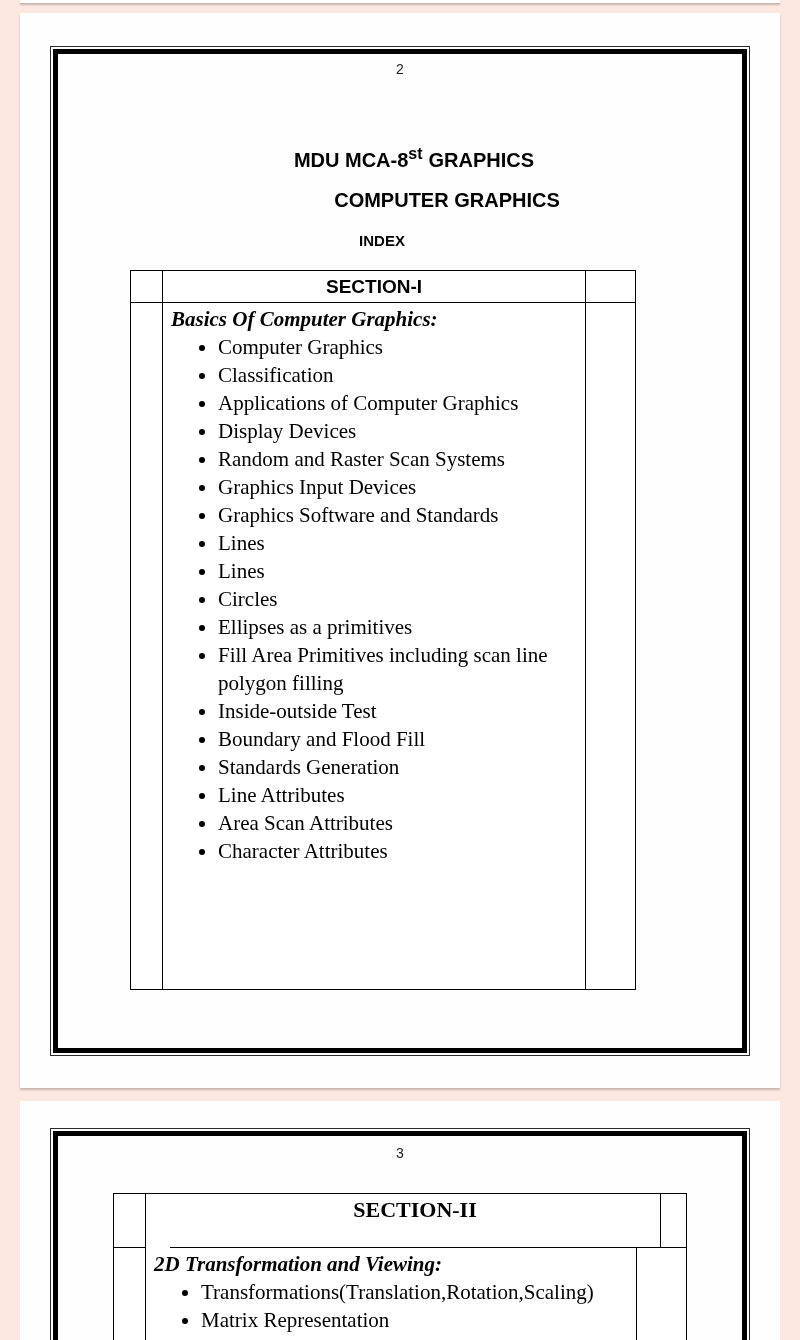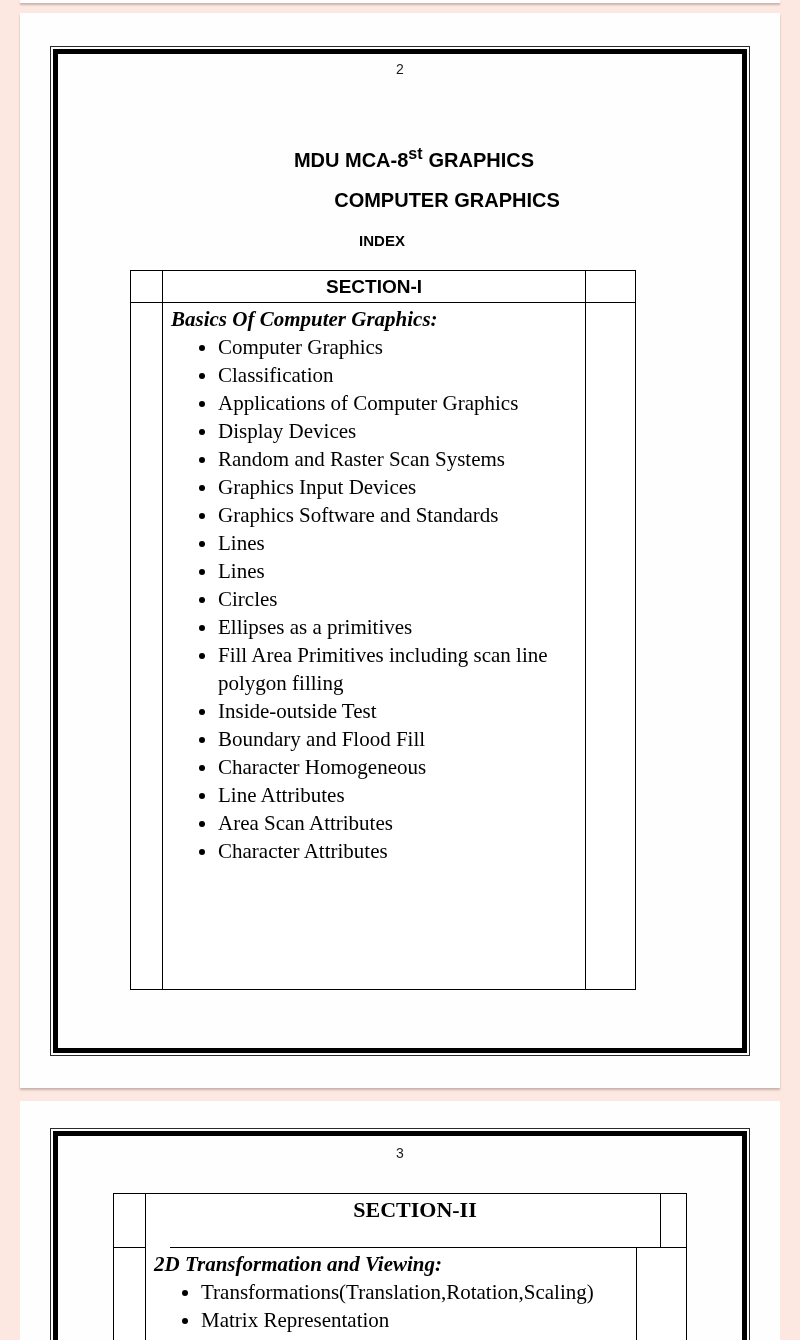--- a/index.html
+++ b/index.html
@@ -141,21 +141,21 @@
           </ul>
         <ul class="items">
 
         <li>Lines</li>
             <li>Lines</li>
             <li>Circles</li>
             <li>Ellipses as a primitives</li>
             <li>Fill Area Primitives including scan line polygon filling</li>
             <li>Inside-outside Test</li>
             <li>Boundary and Flood Fill</li>
-            <li>Character Homogeneous</li>
+            <li>Standards Generation</li>
             <li>Line Attributes</li>
             <li>Area Scan Attributes</li>
             <li>Character Attributes</li>
           </ul>
       </div>
       <div class="cell cell-right"></div>
     </div>
   </div>
 
   <div class="sheet sheet-p3">

